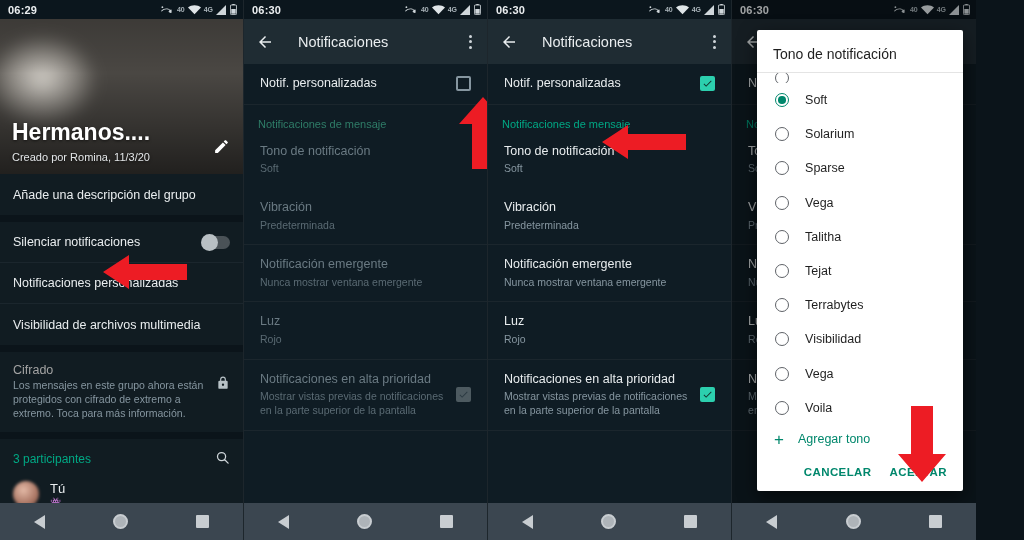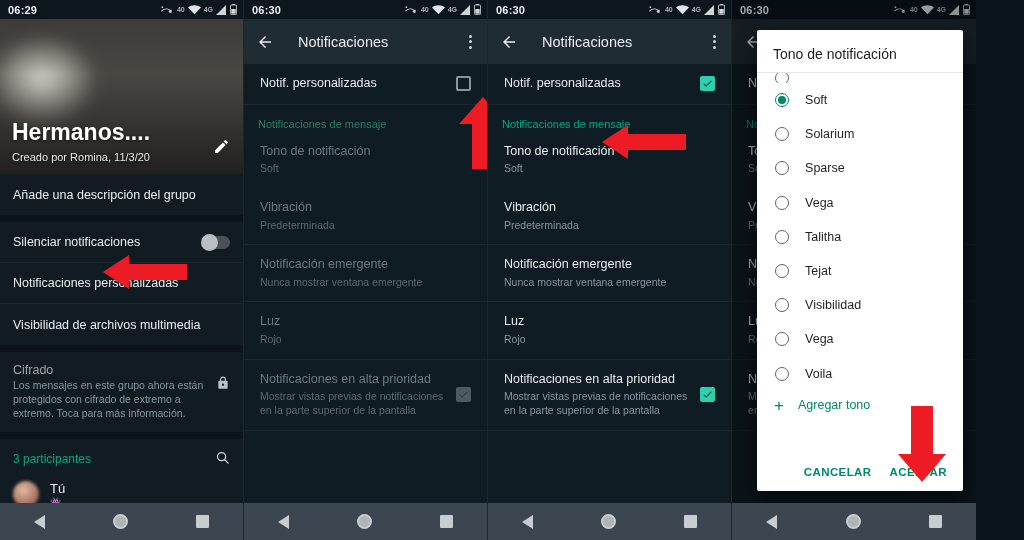--- a/index.html
+++ b/index.html
@@ -650,20 +650,24 @@
         <div class="tone">
           <span class="radio"></span>
           <span>Talitha</span>
         </div>
         <div class="tone">
           <span class="radio"></span>
           <span>Tejat</span>
         </div>
         <div class="tone">
           <span class="radio"></span>
+          <span>Terrabytes</span>
+        </div>
+        <div class="tone">
+          <span class="radio"></span>
           <span>Visibilidad</span>
         </div>
         <div class="tone">
           <span class="radio"></span>
           <span>Vega</span>
         </div>
         <div class="tone">
           <span class="radio"></span>
           <span>Voila</span>
         </div>

